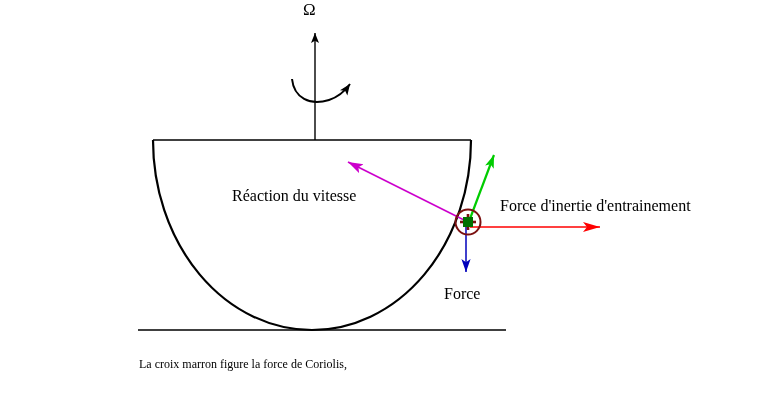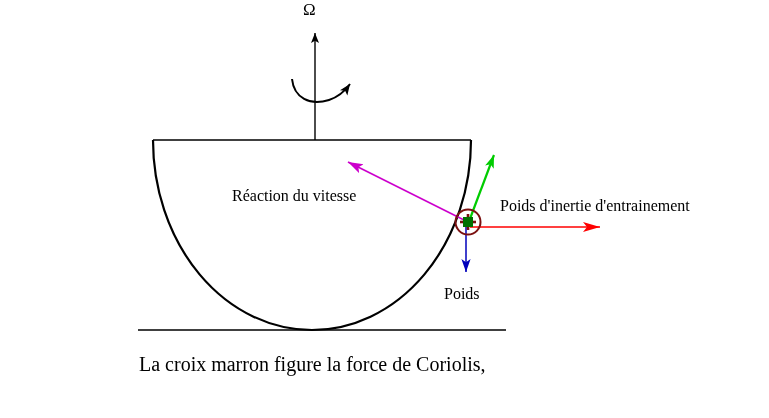--- a/index.html
+++ b/index.html
@@ -20,21 +20,21 @@
     color:#000;
     white-space:nowrap;
     line-height:1.0;
   }
   #label-omega{left:303px;top:1px;font-size:17px;}
   #label-vitesse{left:501px;top:131px;font-size:16px;}
   #label-reaction{left:232px;top:188px;font-size:16px;}
   #label-force-inertie{left:500px;top:198px;font-size:16px;}
   #label-poids{left:444px;top:286px;font-size:16px;}
   #caption{
-    position:absolute;left:139px;top:354px;font-size:20px;
+    position:absolute;left:139px;top:354px;font-size:12px;
     line-height:21px;
   }
   .cap-line{display:block;}
 </style>
 </head>
 <body>
 
 <div id="figure">
 
   <svg width="769" height="418" viewBox="0 0 769 418">
@@ -80,21 +80,21 @@
     <line x1="460" y1="222" x2="476" y2="222" stroke="#7b1010" stroke-width="2.6"></line>
     <line x1="468" y1="214" x2="468" y2="230" stroke="#7b1010" stroke-width="2.6"></line>
     <rect x="463" y="217" width="10" height="10" fill="#007000"></rect>
   </svg>
 
   <span class="lbl" id="label-omega">Ω</span>
 
 
   <span class="lbl" id="label-reaction">Réaction du vitesse</span>
 
-  <span class="lbl" id="label-force-inertie">Poids d'inertie d'entrainement</span>
+  <span class="lbl" id="label-force-inertie">Force d'inertie d'entrainement</span>
 
-  <span class="lbl" id="label-poids">Poids</span>
+  <span class="lbl" id="label-poids">Force</span>
 
   <div id="caption">
     <span class="cap-line">La croix marron figure la force de Coriolis,</span>
   </div>
 
 </div>
 
 </body></html>

